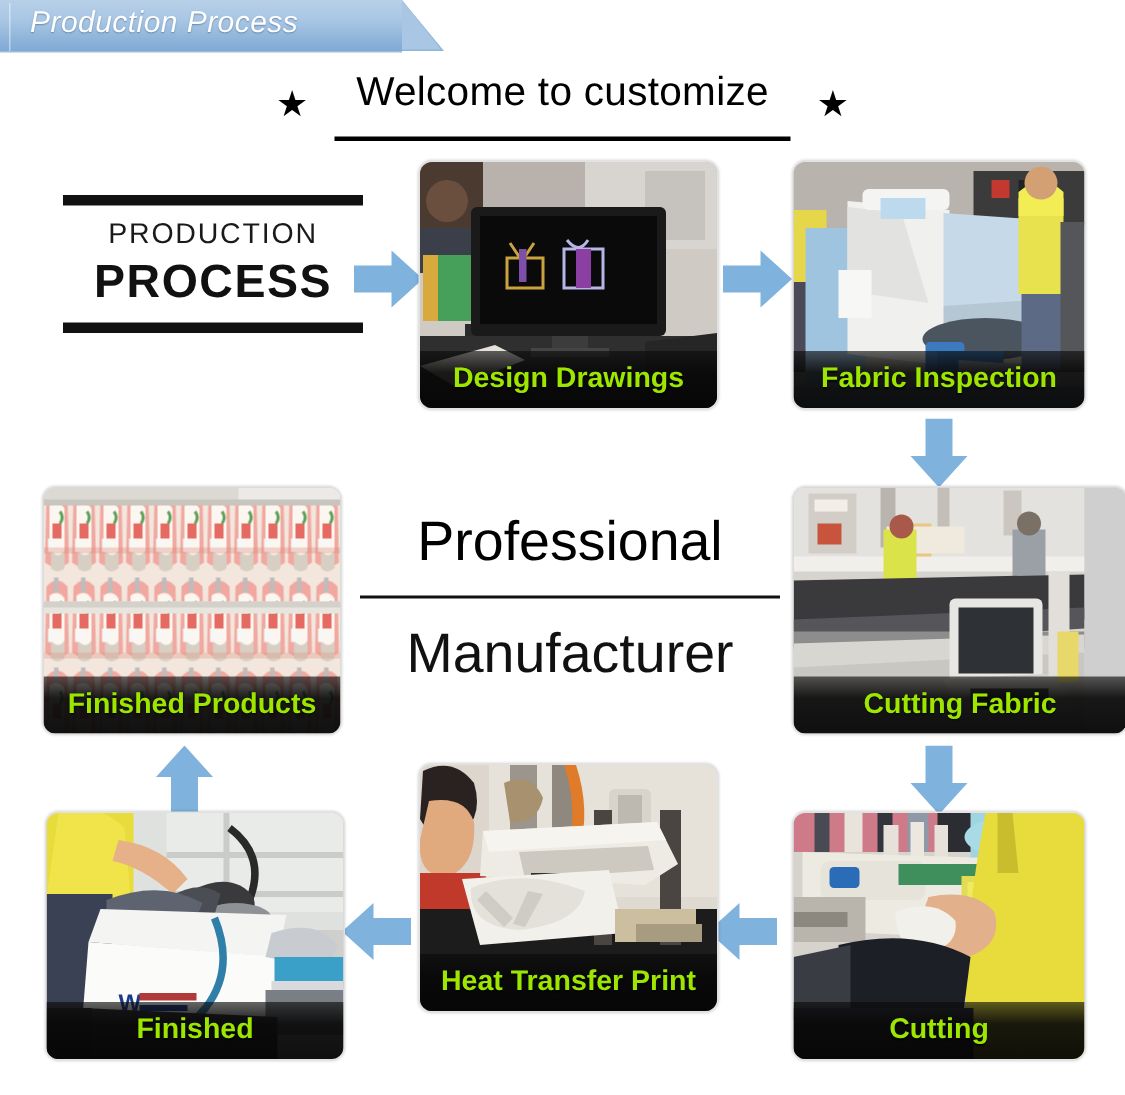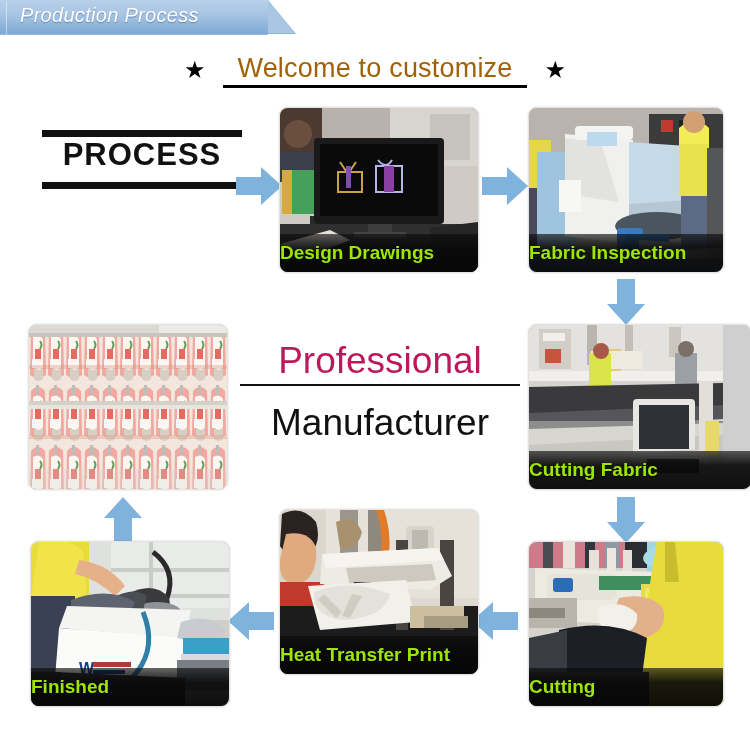--- a/index.html
+++ b/index.html
@@ -38,76 +38,77 @@
     white-space:nowrap;
   }
 
   
   .welcome-row{
     position:absolute;left:0;top:48px;width:750px;height:44px;
     display:flex;align-items:center;justify-content:center;gap:18px;
   }
   .star{font-size:24px;line-height:1;color:#000;}
   .welcome-text{
-    font-size:27px;color:#a16207;letter-spacing:.2px;
-    padding:0 14px 1px 14px;border-bottom:3px solid #000;
+    font-size:27px;color:#000000;letter-spacing:.2px;
+    padding:0 14px 14px 14px;border-bottom:3px solid #000;
     white-space:nowrap;
   }
 
   
   .card{
     position:absolute;border-radius:9px;overflow:hidden;
     border:1px solid #e2e2e2;
     box-shadow:0 0 2px rgba(0,0,0,.18);
     background:#cfcfcf;
   }
   .card .photo{position:absolute;inset:0;}
   .card .caption{
     position:absolute;left:0;right:0;bottom:0;height:38px;
     background:linear-gradient(to bottom,rgba(10,10,10,.62) 0%,rgba(8,8,8,.92) 38%,rgba(5,5,5,.95) 100%);
-    display:flex;align-items:center;justify-content:flex-start;
+    display:flex;align-items:center;justify-content:center;
   }
   .card .caption span{
     color:#9ce600;font-size:19px;font-weight:bold;white-space:nowrap;
     text-shadow:0 1px 1px rgba(0,0,0,.8);
   }
 
   
   .arrow{position:absolute;}
   .arrow svg{display:block;}
 
   
   .pp-block{position:absolute;left:42px;top:130px;width:200px;text-align:center;}
   .pp-bar{height:7px;background:#111;width:100%;}
   .pp-top{font-size:19px;letter-spacing:1.2px;color:#1a1a1a;margin:9px 0 2px;font-weight:300;}
   .pp-bottom{font-size:31px;letter-spacing:1px;color:#111;margin:0 0 9px;font-weight:700;}
 
   
   .pm-block{position:absolute;left:240px;top:340px;width:280px;text-align:center;}
-  .pm-l1{font-size:37px;color:#be185d;line-height:1.12;padding-bottom:3px;border-bottom:2px solid #111;}
+  .pm-l1{font-size:37px;color:#000000;line-height:1.12;padding-bottom:16px;border-bottom:2px solid #111;}
   .pm-l2{font-size:37px;color:#111;line-height:1.18;padding-top:15px;}
 </style>
 </head>
 <body>
 
 <div class="header-tab">
   <div class="slant"></div>
   <div class="slant2"></div>
   <div class="inner-edge"></div>
   <div class="header-title">Production Process</div>
 </div>
 
 <div class="welcome-row">
   <span class="star">★</span>
   <span class="welcome-text">Welcome to customize</span>
   <span class="star">★</span>
 </div>
 
 <div class="pp-block">
   <div class="pp-bar"></div>
+  <div class="pp-top">PRODUCTION</div>
   <div class="pp-bottom">PROCESS</div>
   <div class="pp-bar"></div>
 </div>
 
 <div class="pm-block">
   <div class="pm-l1">Professional</div>
   <div class="pm-l2">Manufacturer</div>
 </div>
 
 <div class="arrow" style="left:236px;top:163px;">
@@ -384,13 +385,16 @@
       <rect x="0" y="12" width="198" height="64" fill="url(#garm)"></rect>
       <rect x="0" y="76" width="198" height="6" fill="#d4d0ca"></rect>
       <rect x="0" y="80" width="198" height="5" fill="#e8e4de"></rect>
       <rect x="0" y="84" width="198" height="62" fill="url(#garm)"></rect>
       <rect x="0" y="40" width="198" height="4" fill="rgba(220,140,120,.35)"></rect>
       <rect x="0" y="110" width="198" height="4" fill="rgba(220,140,120,.3)"></rect>
       <rect x="0" y="144" width="198" height="20" fill="#ddd8d0"></rect>
       <rect x="0" y="144" width="198" height="20" fill="url(#garm)" opacity=".7"></rect>
     </svg>
   </div>
+  <div class="caption">
+    <span>Finished Products</span>
+  </div>
 </div>
 
 </body></html>

